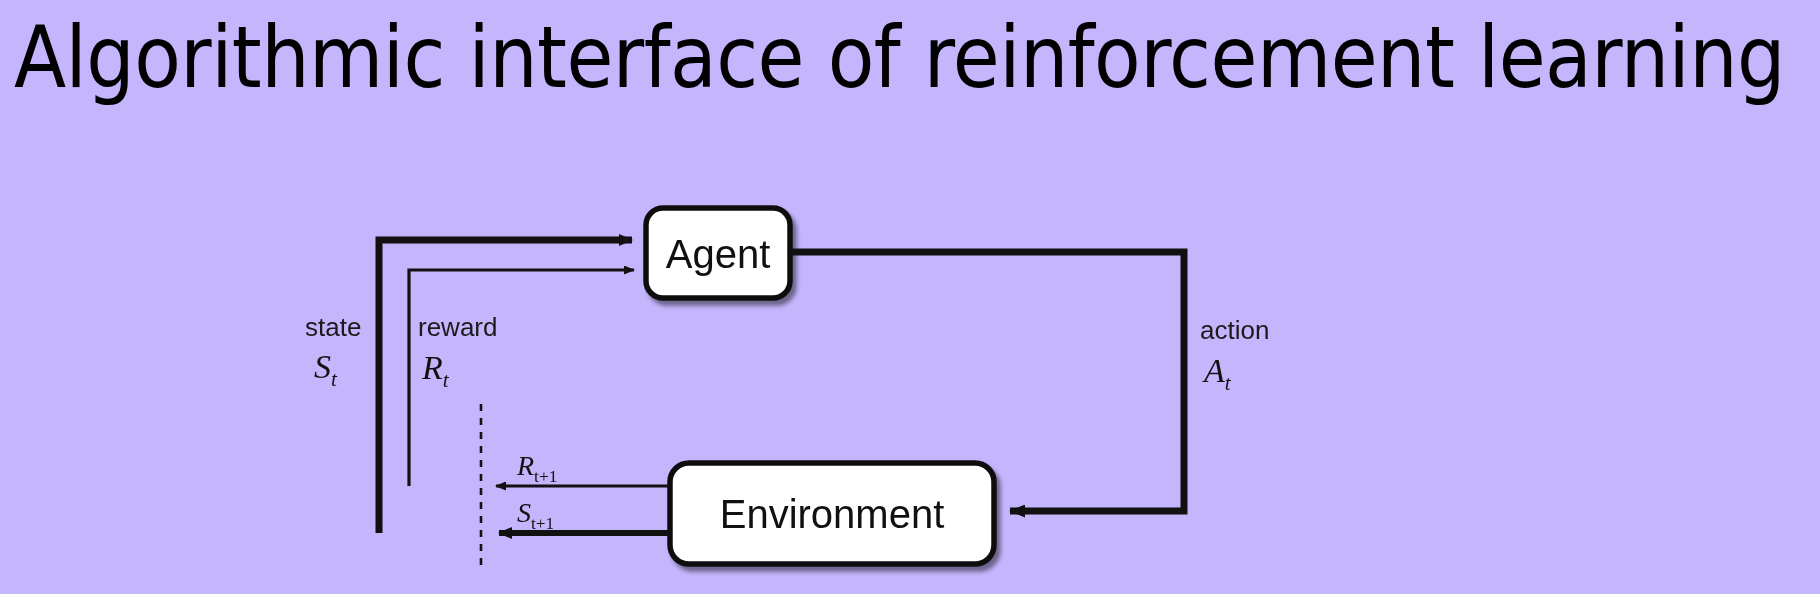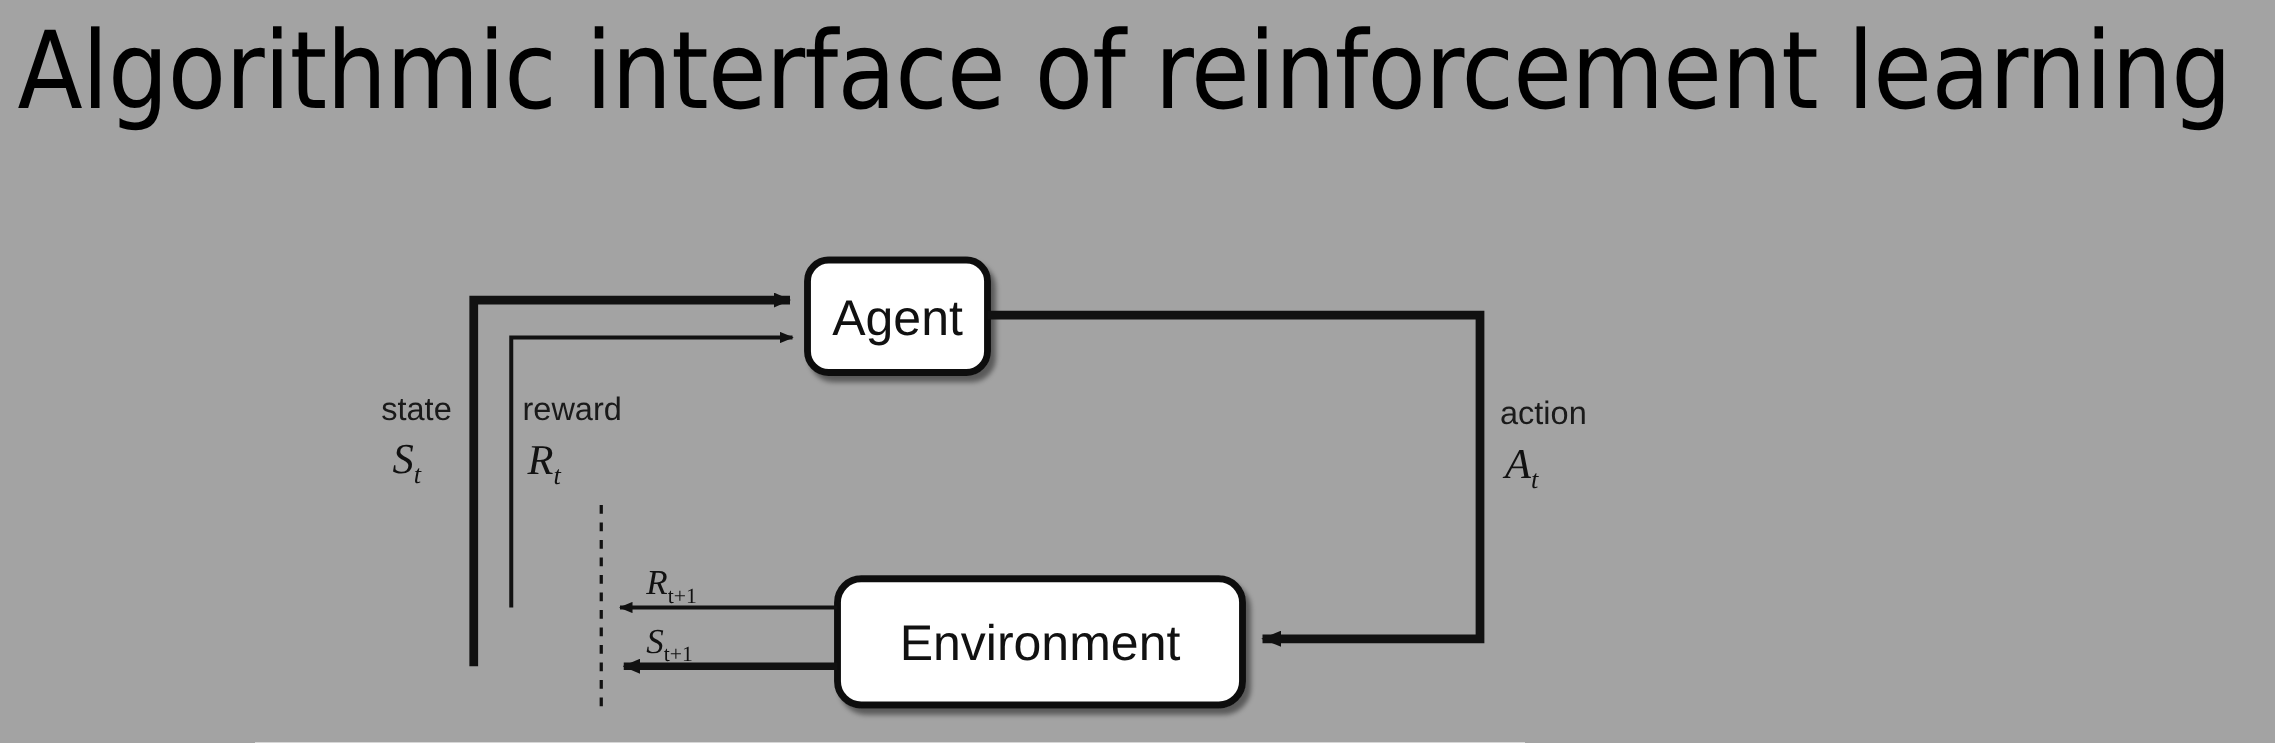--- a/index.html
+++ b/index.html
@@ -74,21 +74,21 @@
     font-style: italic;
   }
   .sub-n {
     font-size: 0.62em;
     font-style: normal;
   }
 </style>
 </head>
 <body>
 
-<div id="slide" style="background: #a3a3a3; text-decoration: underline;">
+<div id="slide" style="background: #c4b5fd; text-decoration: underline;">
 
   <div id="slide-title" style="color: rgb(0, 0, 0);">Algorithmic interface of reinforcement learning</div>
 
   <div id="diagram-wrap">
     <svg id="rl-diagram" width="1820" height="594" viewBox="0 0 1820 594">
       <defs>
         <marker id="arrowThick" markerWidth="14" markerHeight="12" refX="13" refY="6" orient="auto" markerUnits="userSpaceOnUse">
           <path d="M0,0 L14,6 L0,12 z" fill="#111111"></path>
         </marker>
         <marker id="arrowThin" markerWidth="11" markerHeight="9" refX="10" refY="4.5" orient="auto" markerUnits="userSpaceOnUse">

